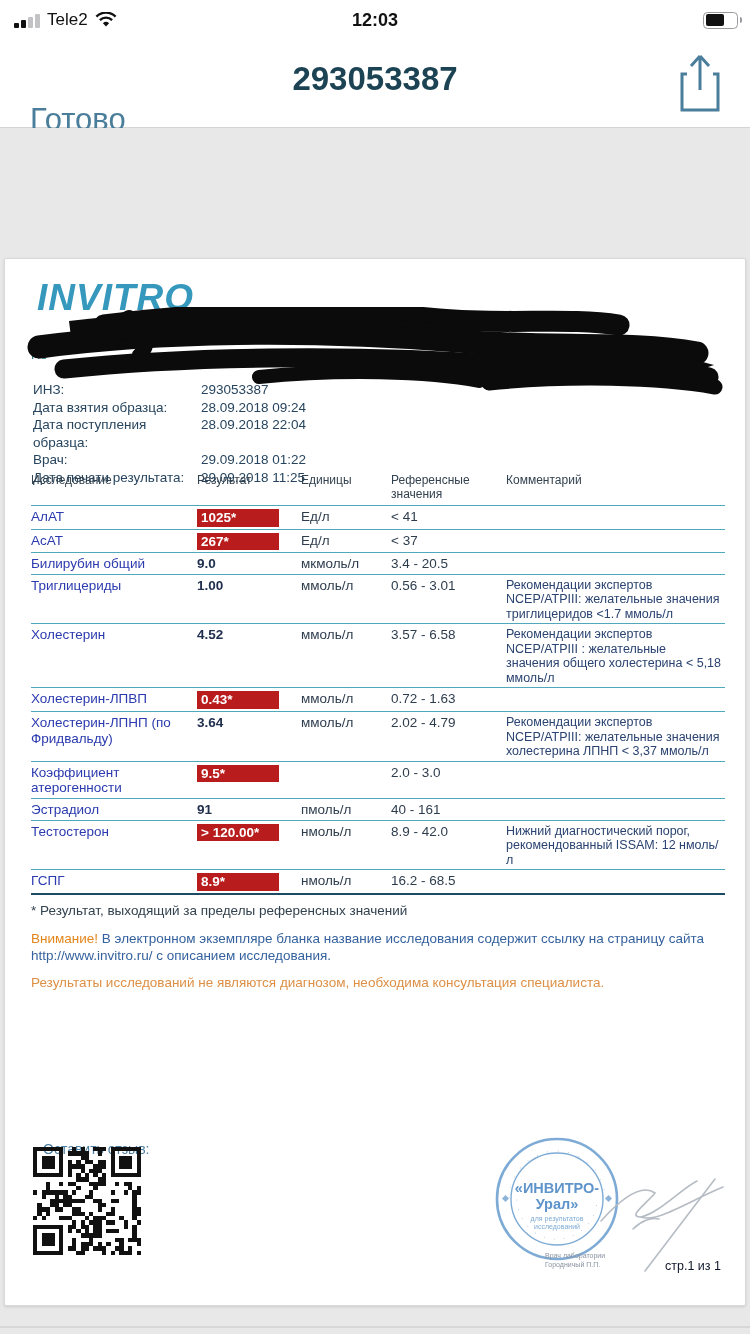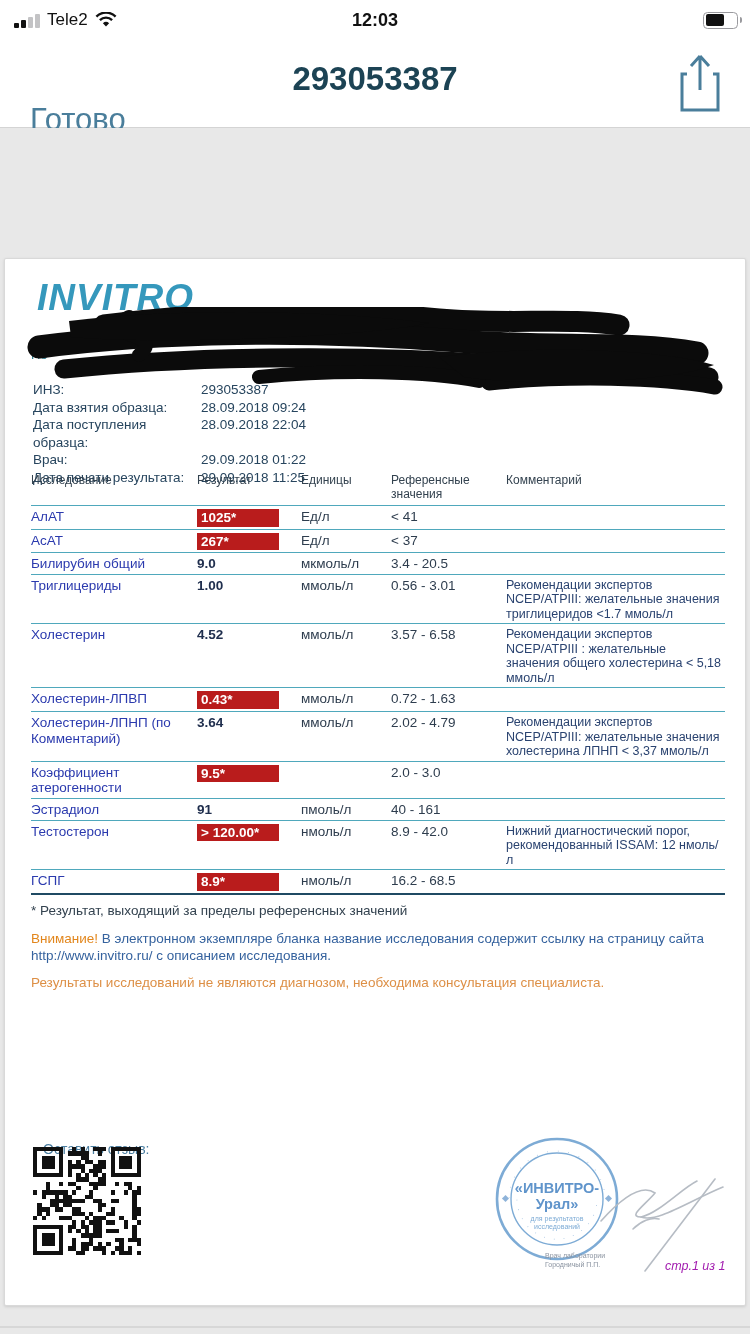--- a/index.html
+++ b/index.html
@@ -62,21 +62,21 @@
   .footnote { margin-top:8px; font-size:13.5px; color:#33424f; }
   .attention { margin-top:13px; font-size:13.5px; color:#35629e; line-height:1.25; padding-right:10px; }
   .attention .warn { color:#e2861c; }
   .disclaimer { margin-top:10px; font-size:13.5px; color:#dd8f45; }
 
   .feedback-label { position:absolute; top:868px; left:38px; font-size:14px; color:#4b7ea0;margin-top:14px; }
   .qr { position:absolute; top:888px; left:28px; width:108px; height:108px; }
   .stamp { position:absolute; top:874px; left:486px; width:132px; height:132px; opacity:.88; }
   .signature { position:absolute; top:900px; left:588px; width:140px; height:118px; }
   .signer { position:absolute; top:992px; left:540px; font-size:7px; color:#8a93a0; line-height:1.3; }
-  .page-info { position:absolute; top:1000px; left:660px; font-size:12.5px; color:#a21caf;font-style:italic; }
+  .page-info { position:absolute; top:1000px; left:660px; font-size:12.5px; color:#0f172a; }
 </style>
 </head>
 <body>
 
 <div class="screen">
 
   <div class="statusbar">
     <div class="sb-left">
       <span class="sig">
         <i class="on" style="height:5px"></i>
@@ -201,21 +201,21 @@
             <div class="c-comment">Рекомендации экспертов NCEP/ATPIII : желательные значения общего холестерина &lt; 5,18 ммоль/л</div>
           </div>
           <div class="trow">
             <div class="c-name">Холестерин-ЛПВП</div>
             <div class="c-result"><span class="chip">0.43*</span></div>
             <div class="c-units">ммоль/л</div>
             <div class="c-ref">0.72 - 1.63</div>
             <div class="c-comment"></div>
           </div>
           <div class="trow">
-            <div class="c-name">Холестерин-ЛПНП (по Комментарий)</div>
+            <div class="c-name">Холестерин-ЛПНП (по Фридвальду)</div>
             <div class="c-result">3.64</div>
             <div class="c-units">ммоль/л</div>
             <div class="c-ref">2.02 - 4.79</div>
             <div class="c-comment">Рекомендации экспертов NCEP/ATPIII: желательные значения холестерина ЛПНП &lt; 3,37 ммоль/л</div>
           </div>
           <div class="trow">
             <div class="c-name">Коэффициент атерогенности</div>
             <div class="c-result"><span class="chip">9.5*</span></div>
             <div class="c-units"></div>
             <div class="c-ref">2.0 - 3.0</div>

